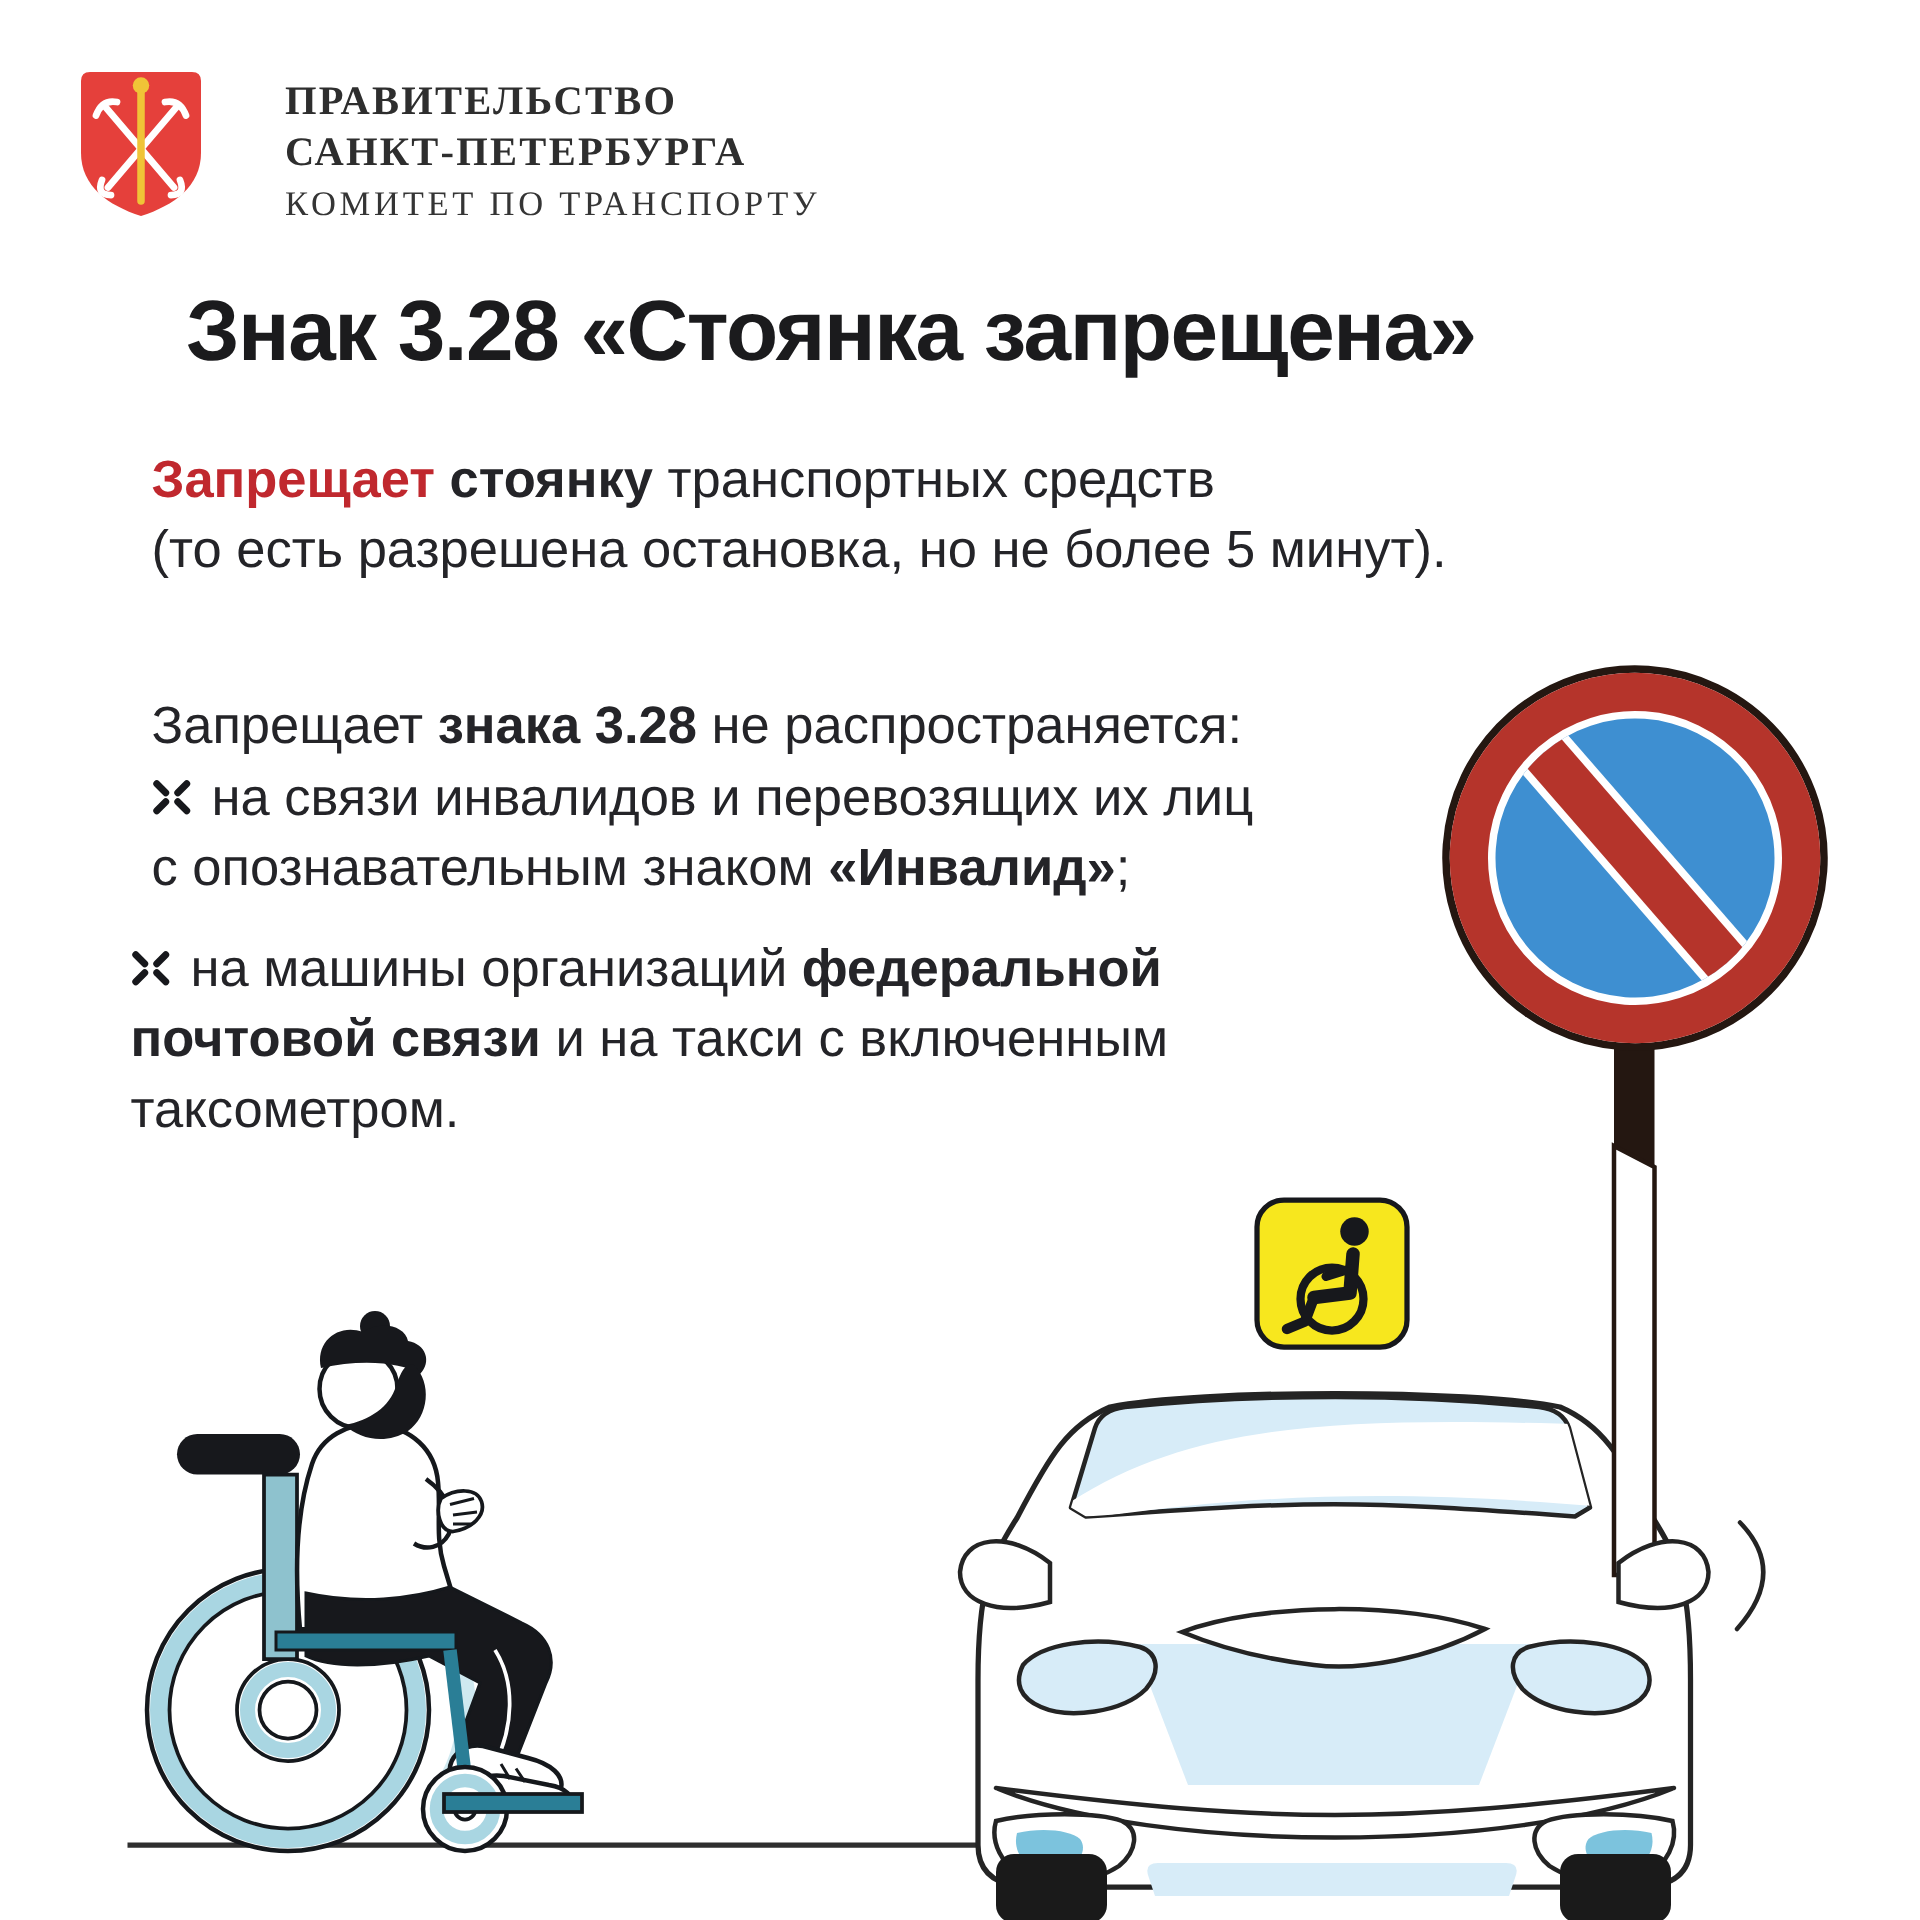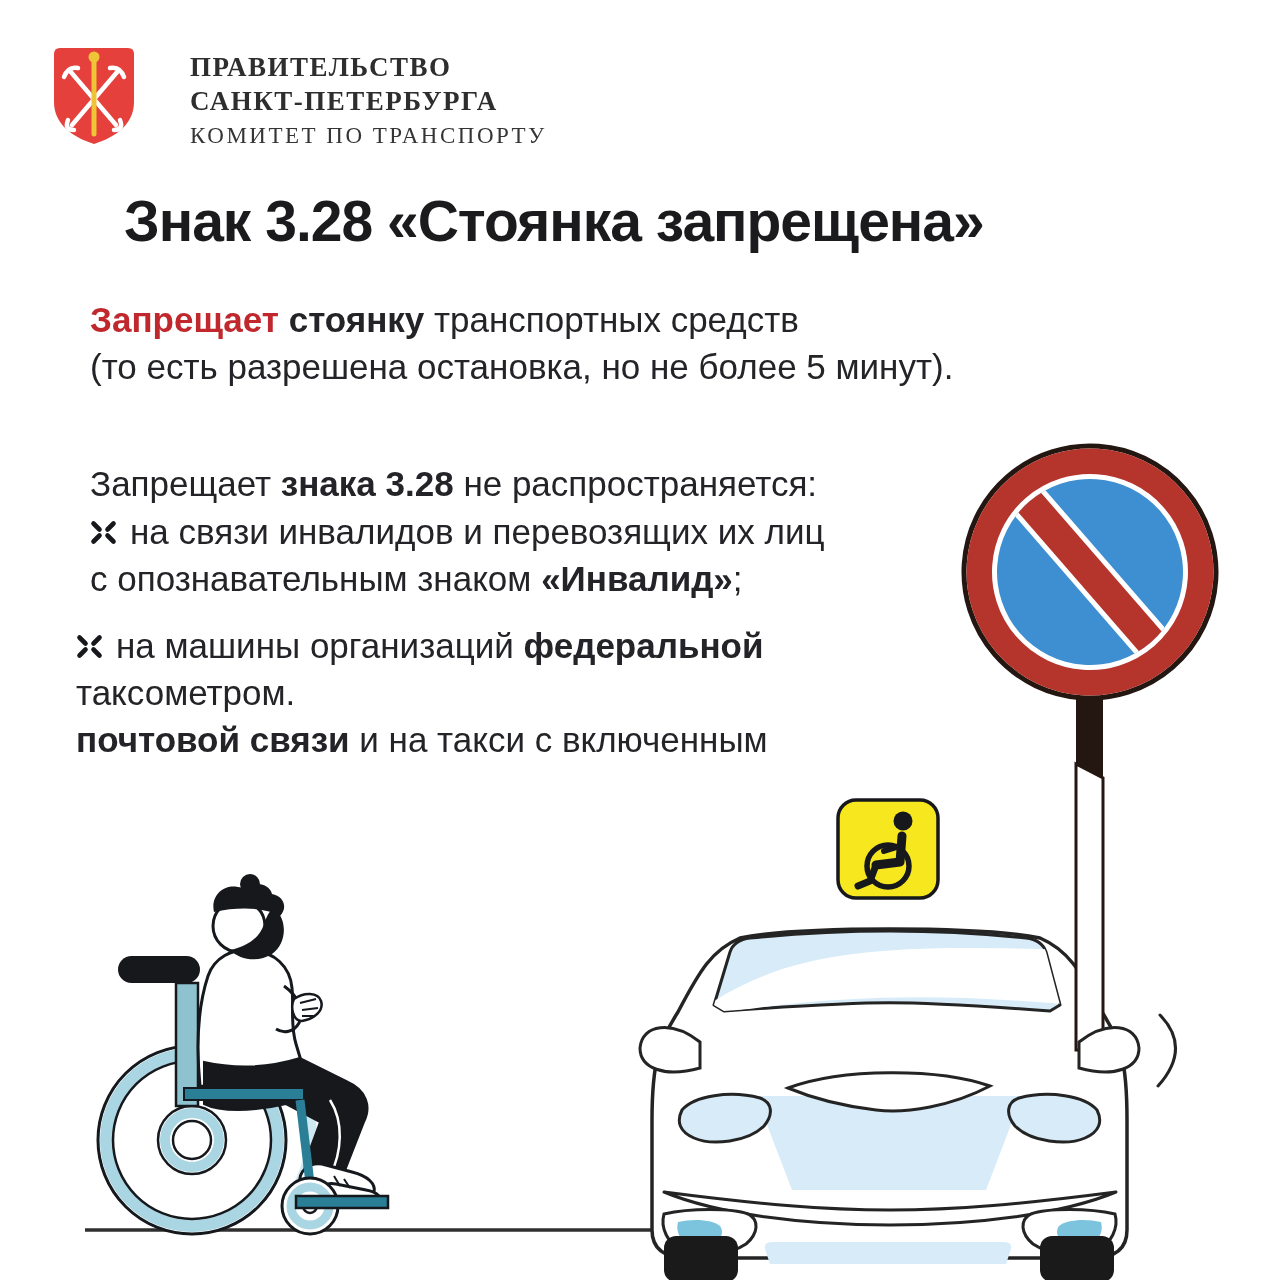--- a/index.html
+++ b/index.html
@@ -11,21 +11,21 @@
   }
   .abs{position:absolute;}
   
   .crest{left:50px;top:44px;width:88px;height:102px;}
   .gov-text{left:148px;top:50px;font-family:"Liberation Serif", serif;color:#2e2e2e;margin-left:42px;}
   .gov-line{font-size:27px;font-weight:bold;letter-spacing:1.5px;line-height:34px;white-space:nowrap;}
   .committee{font-size:23px;letter-spacing:2.5px;line-height:34px;margin-top:1px;white-space:nowrap;color:#353535;}
   
   .page-title{left:88px;top:188px;font-size:57px;font-weight:700;letter-spacing:-1px;white-space:nowrap;color:#1b1b1d;margin-left:36px;}
   .copy{font-size:35px;line-height:47px;color:#242428;}
-  .copy .line{white-space:nowrap;}
+  .copy .line{white-space:nowrap;margin-left:11px;}
   .intro{left:90px;top:296px;}
   .section-heading{left:90px;top:460px;}
   b{font-weight:700;}
   .red{color:#c0282e;font-weight:700;}
   .bullet1{left:90px;top:508px;}
   .bullet2{left:76px;top:622px;}
   .bullet-icon{display:inline-block;width:27px;height:25px;margin-right:13px;vertical-align:-1px;}
   
   .scene{left:0;top:0;width:1280px;height:1280px;pointer-events:none;}
 </style>
@@ -89,24 +89,24 @@
   <div class="line">
     <svg class="bullet-icon" viewBox="0 0 27 25" aria-hidden="true">
       <g stroke="#17181c" stroke-width="4.6" stroke-linecap="round">
         <path d="M 3.5 3.5 L 9.5 9.5"></path>
           <path d="M 23.5 3.5 L 17.5 9.5"></path>
         <path d="M 3.5 21.5 L 9.5 15.5"></path>
           <path d="M 23.5 21.5 L 17.5 15.5"></path>
       </g>
     </svg><span>на машины организаций </span><b>федеральной</b>
   </div>
+  <div class="line">
+    <b>почтовой связи </b><span>и на такси с включенным</span>
+  </div>
   <div class="line">таксометром.</div>
-  <div class="line">
-    <b>почтовой связи </b><span>и на такси с включенным</span>
-  </div>
 </div>
 
 <svg class="abs scene" viewBox="0 0 1280 1280" aria-hidden="true">
 
   <line x1="85" y1="1230" x2="652" y2="1230" stroke="#2f2f2f" stroke-width="3.5"></line>
 
   <g>
 
     <path d="M 262 1058 A 94 94 0 0 1 290 1200" stroke="#cfe9f0" stroke-width="13" fill="none" stroke-linecap="round"></path>
     <path d="M 150 1090 A 64 64 0 0 0 210 1198" stroke="#bfe2ea" stroke-width="11" fill="none" stroke-linecap="round"></path>

